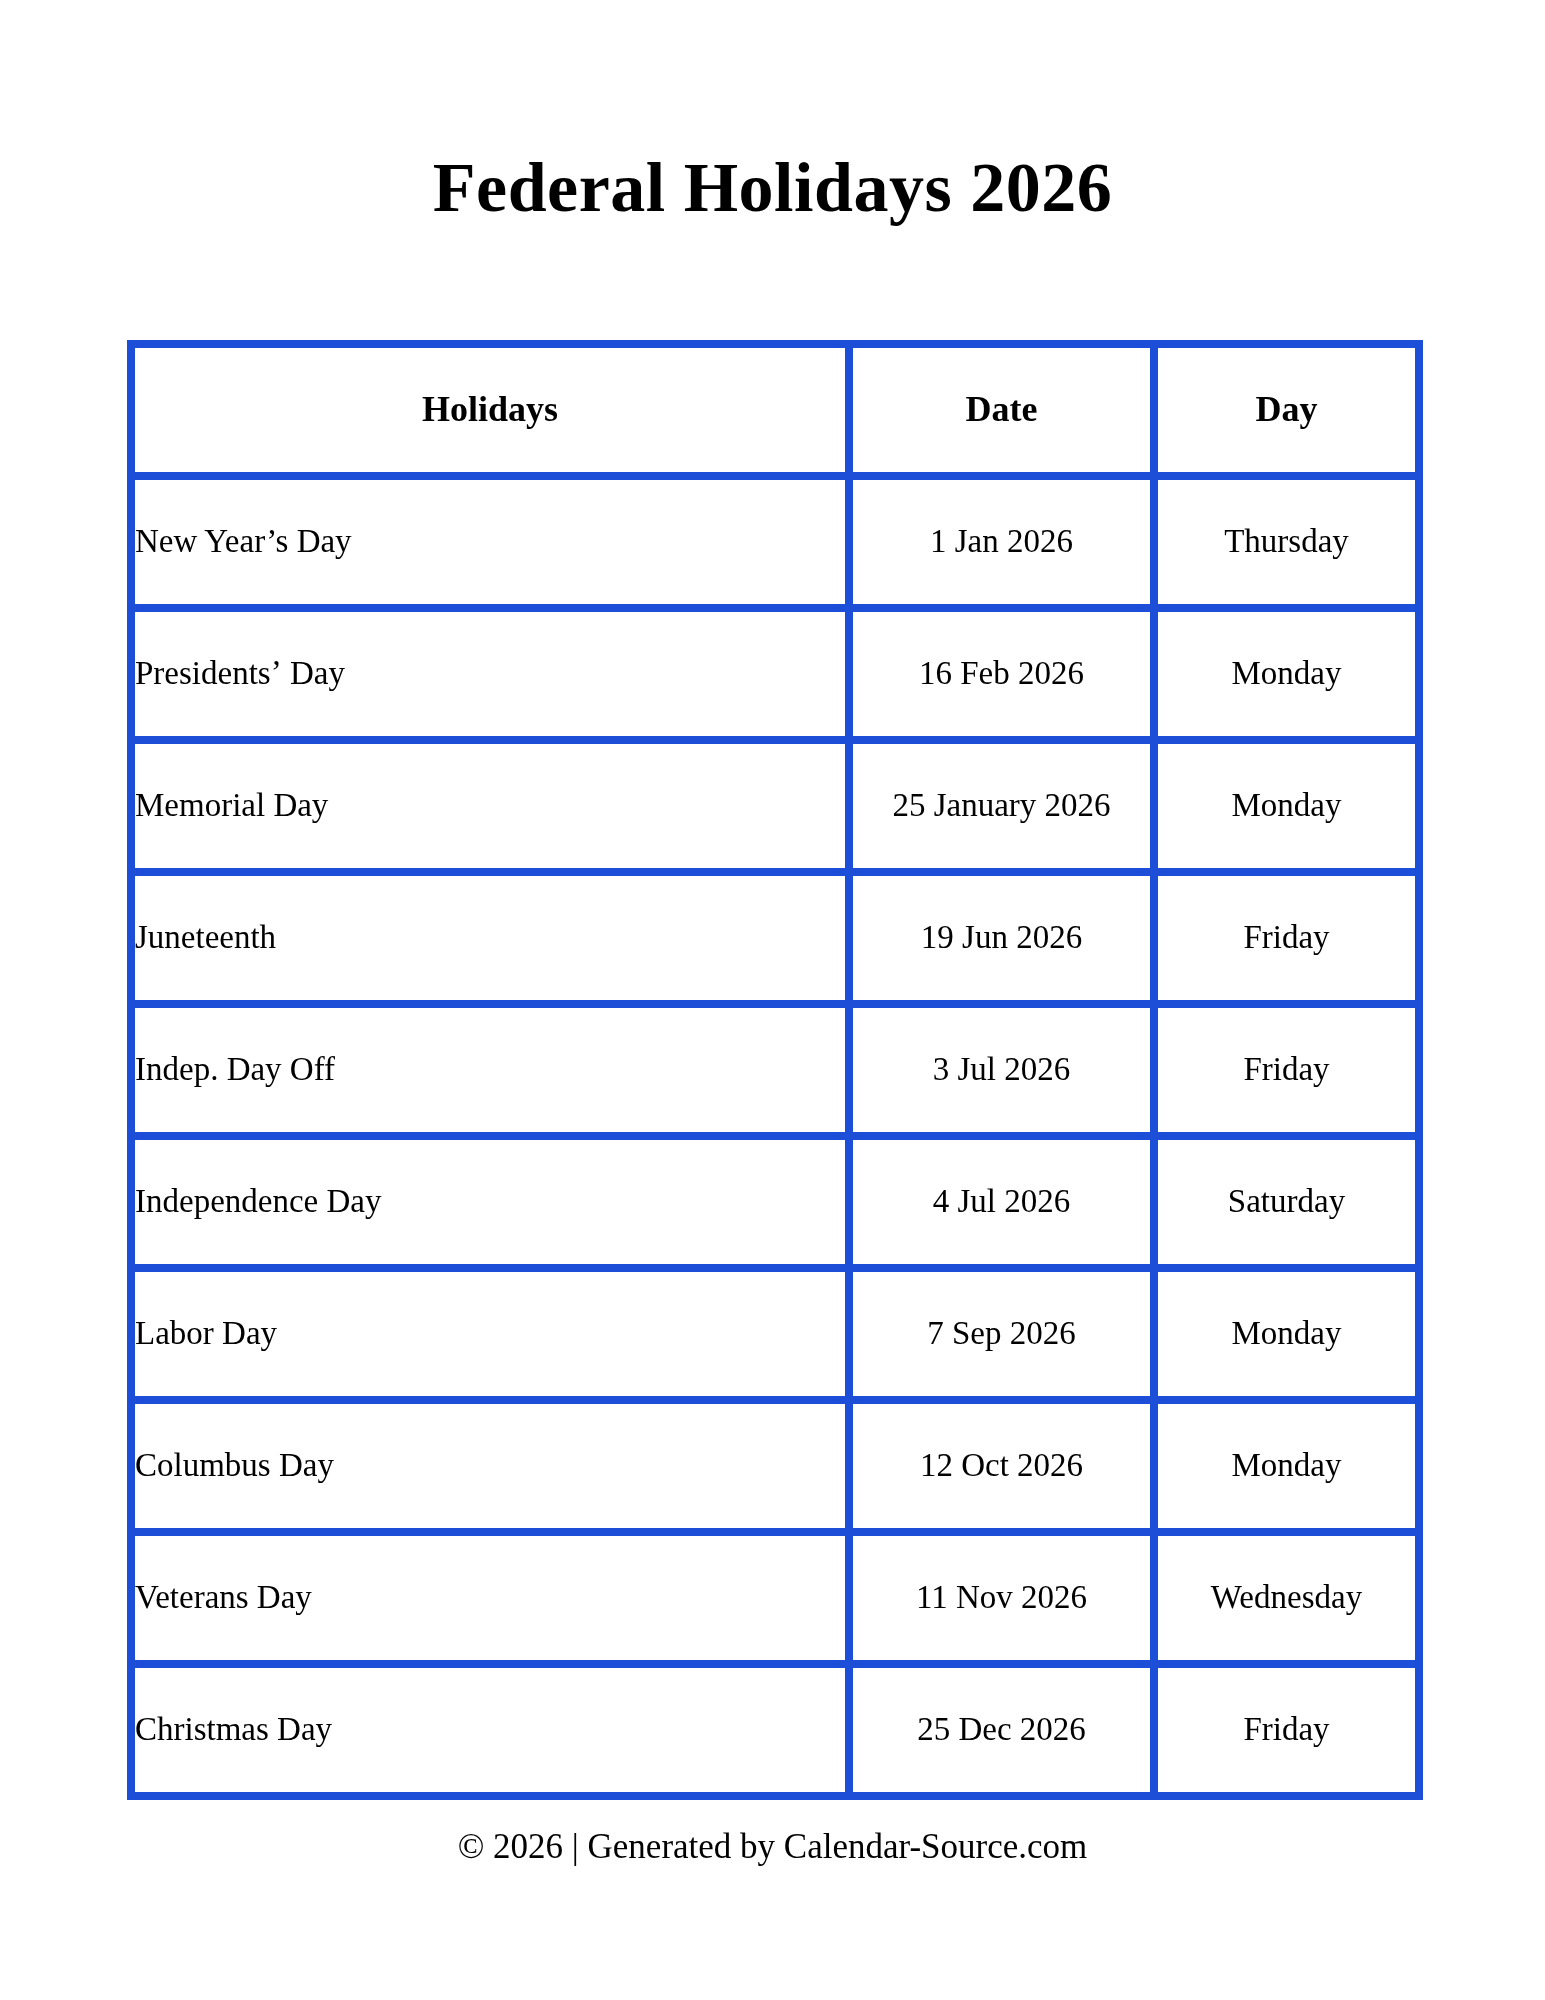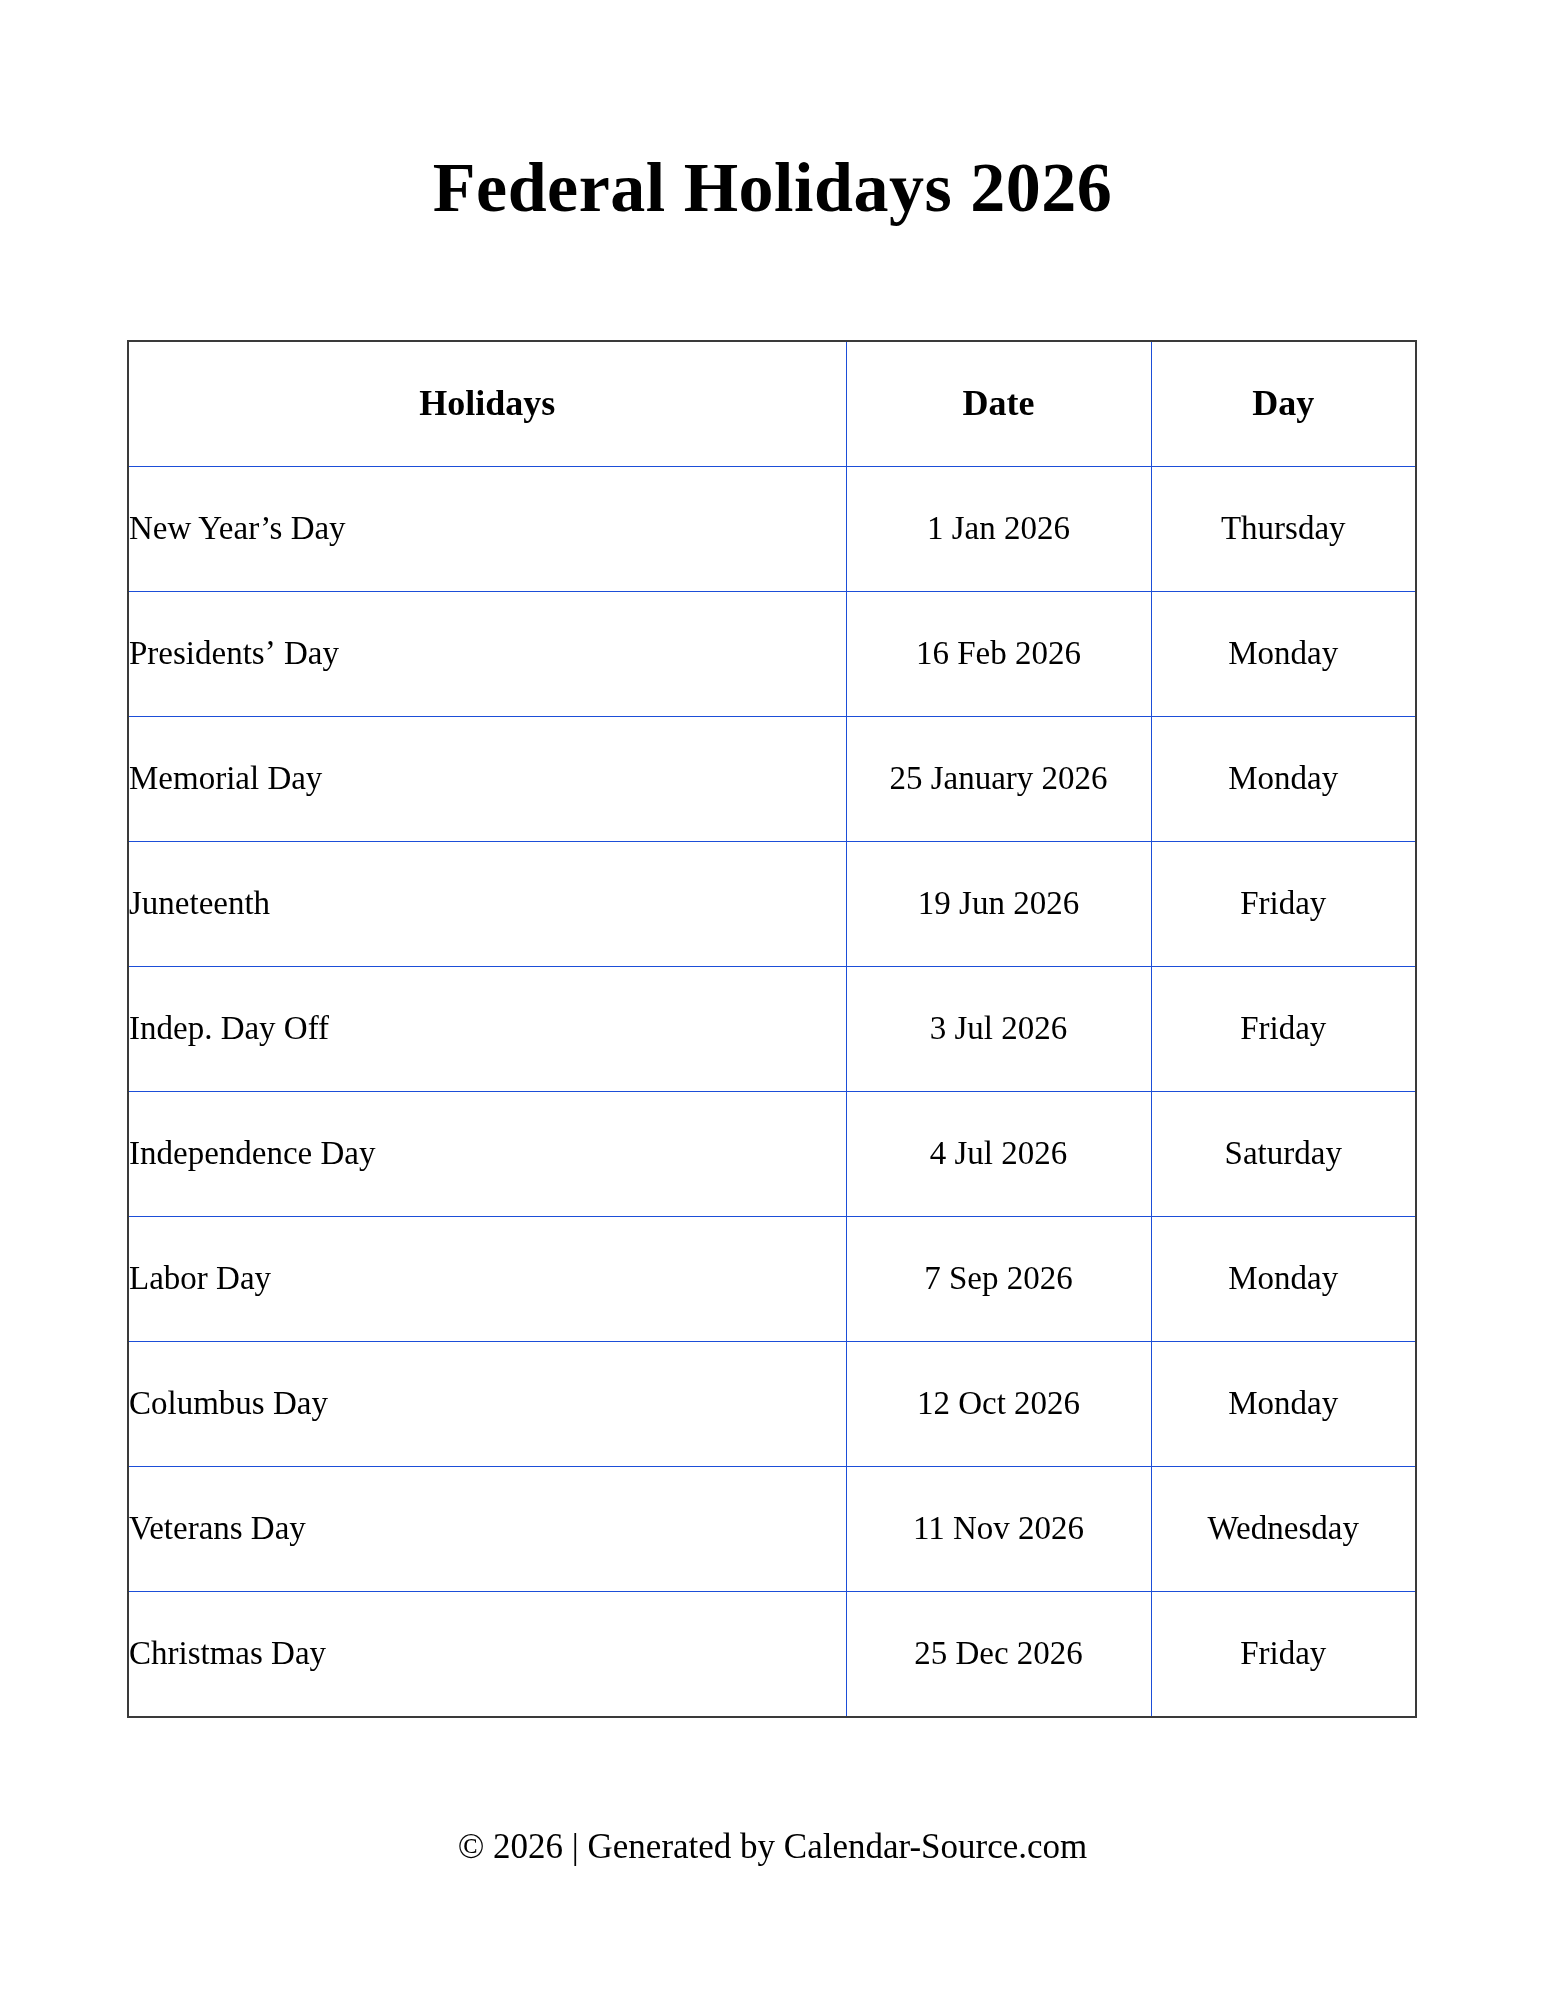--- a/index.html
+++ b/index.html
@@ -51,21 +51,21 @@
     table-layout: fixed;
     border: 2px solid #3a3a3a;
   }
 
   table.holiday-table col.col-holiday { width: 718px; }
   table.holiday-table col.col-date    { width: 305px; }
   table.holiday-table col.col-day     { width: 265px; }
 
   table.holiday-table th,
   table.holiday-table td {
-    border: 1px solid #1d4ed8;
+    border: 8px solid #1d4ed8;
     height: 92px;
     padding: 16px 0;
     vertical-align: middle;
     font-size: 33px;
     line-height: 1.15;
     overflow: hidden;
     white-space: nowrap;
   }
 
   table.holiday-table th {

